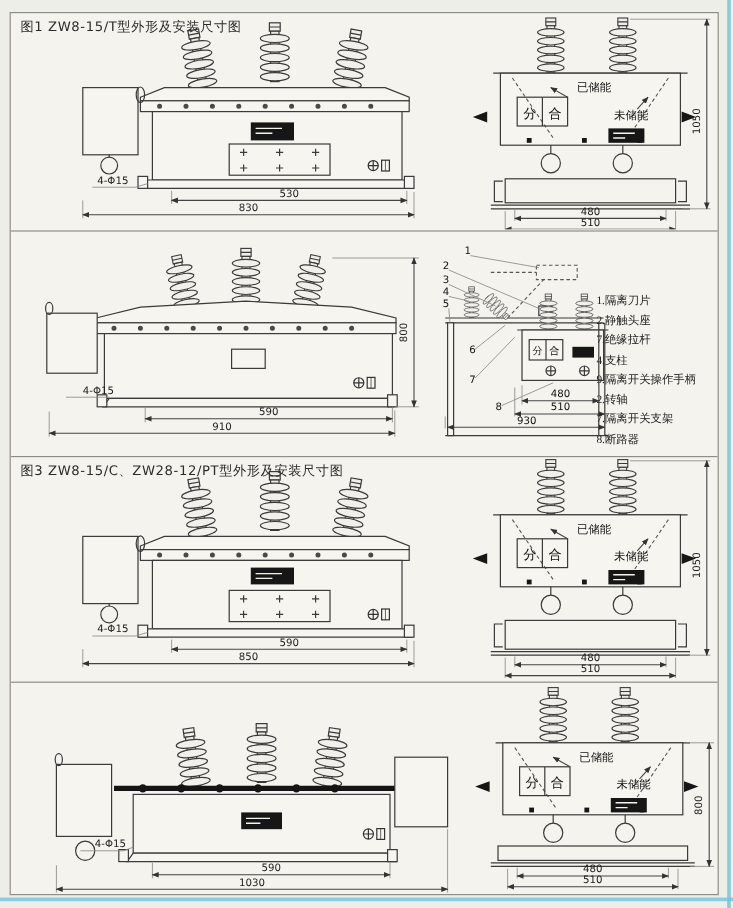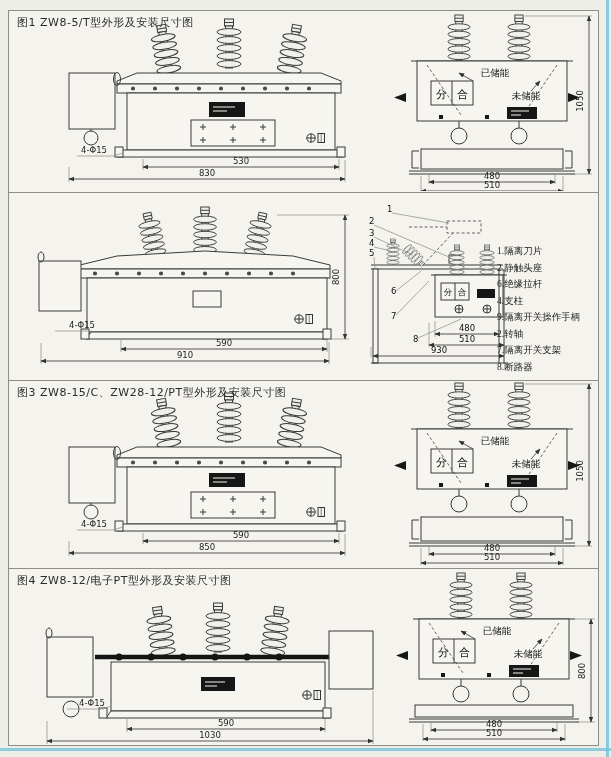--- a/index.html
+++ b/index.html
@@ -57,21 +57,21 @@
       <line y1="-4.2" y2="4.2" stroke="#333"></line>
       <rect x="7" y="-4.5" width="6.5" height="9" fill="none" stroke="#333"></rect>
       <line x1="10.2" x2="10.2" y1="-4.5" y2="4.5" stroke="#333" stroke-width=".6"></line>
     </g>
   </defs>
 </svg>
 
 <div class="frame">
 
   <section class="panel" style="height:182px">
-    <div class="ptitle">图1 ZW8-5/T型外形及安装尺寸图</div>
+    <div class="ptitle">图1 ZW8-15/T型外形及安装尺寸图</div>
     <svg width="591" height="180" viewBox="0 0 591 180">
       <g transform="translate(30,6)">
         <use href="#bsh" transform="translate(122,8) rotate(-10)"></use>
         <use href="#bsh" transform="translate(190,2)"></use>
         <use href="#bsh" transform="translate(258,8) rotate(10)"></use>
         <path class="fl" d="M78,64 L98,56 L282,56 L302,64 L302,67 L78,67 Z"></path>
         <rect class="fl" x="78" y="67" width="224" height="9"></rect>
         <line class="dots" x1="94" y1="71.5" x2="292" y2="71.5"></line>
         <rect class="fl" x="88" y="76" width="208" height="57"></rect>
         <rect class="blk" x="170" y="85" width="36" height="15"></rect>
@@ -130,21 +130,21 @@
         <line class="dim" x1="182" y1="1" x2="182" y2="159" marker-start="url(#arr)" marker-end="url(#arr)"></line>
         <text class="d" transform="translate(176,86) rotate(-90)" text-anchor="middle">1050</text>
       </g>
     </svg>
   </section>
 
   <section class="panel" style="height:188px">
     <div class="legend">
       <div>1.隔离刀片</div>
       <div>2.静触头座</div>
-      <div>6.绝缘拉杆</div>
+      <div>7.绝缘拉杆</div>
       <div>4.支柱</div>
       <div>9.隔离开关操作手柄</div>
       <div>2.转轴</div>
       <div>7.隔离开关支架</div>
       <div>8.断路器</div>
     </div>
     <svg width="591" height="186" viewBox="0 0 591 186">
       <g transform="translate(16,10)">
         <use href="#bsh" transform="translate(122,10) rotate(-12) scale(0.9)"></use>
         <use href="#bsh" transform="translate(180,4) scale(0.95)"></use>
@@ -285,21 +285,20 @@
         <line class="dim" x1="14" y1="180" x2="156" y2="180" marker-start="url(#arr)" marker-end="url(#arr)"></line>
         <text class="d" x="85" y="177" text-anchor="middle">510</text>
         <path class="ext" d="M118,1 H185 M166,163 H185"></path>
         <line class="dim" x1="182" y1="1" x2="182" y2="163" marker-start="url(#arr)" marker-end="url(#arr)"></line>
         <text class="d" transform="translate(176,88) rotate(-90)" text-anchor="middle">1050</text>
       </g>
     </svg>
   </section>
 
   <section class="panel" style="height:177px">
-    <div class="ptitle">图4 ZW8-12/电子PT型外形及安装尺寸图</div>
     <svg width="591" height="175" viewBox="0 0 591 175">
       <g transform="translate(14,4)">
         <use href="#bsh" transform="translate(134,34) rotate(-8)"></use>
         <use href="#bsh" transform="translate(195,30)"></use>
         <use href="#bsh" transform="translate(256,34) rotate(8)"></use>
         <line class="bus" x1="72" y1="84" x2="318" y2="84"></line>
         <line class="busdots" x1="96" y1="84" x2="288" y2="84"></line>
         <rect class="fl" x="88" y="89" width="214" height="49"></rect>
         <rect class="blk" x="178" y="104" width="34" height="14"></rect>
         <path class="wht" d="M182,109 h20 M182,113 h12"></path>

